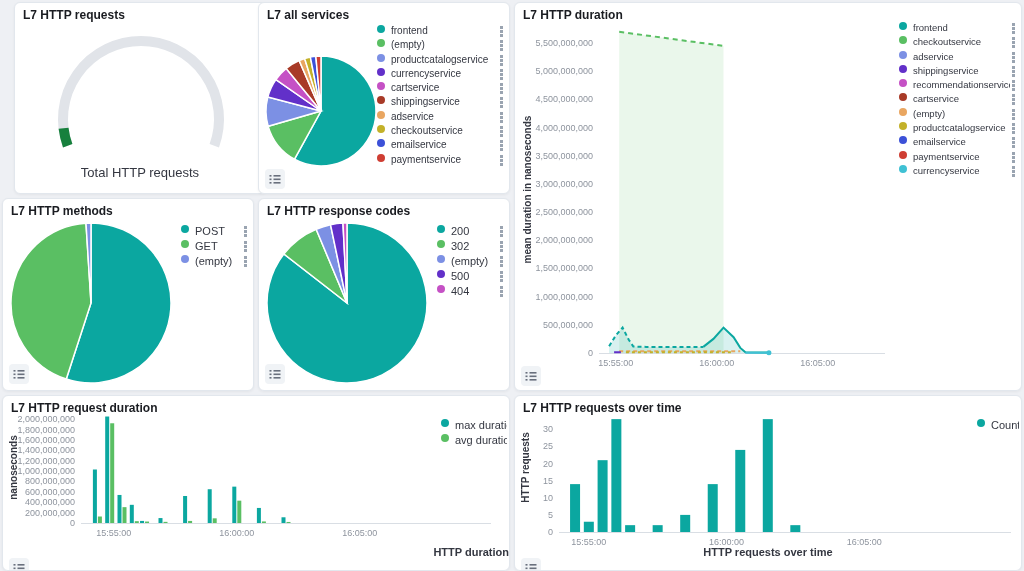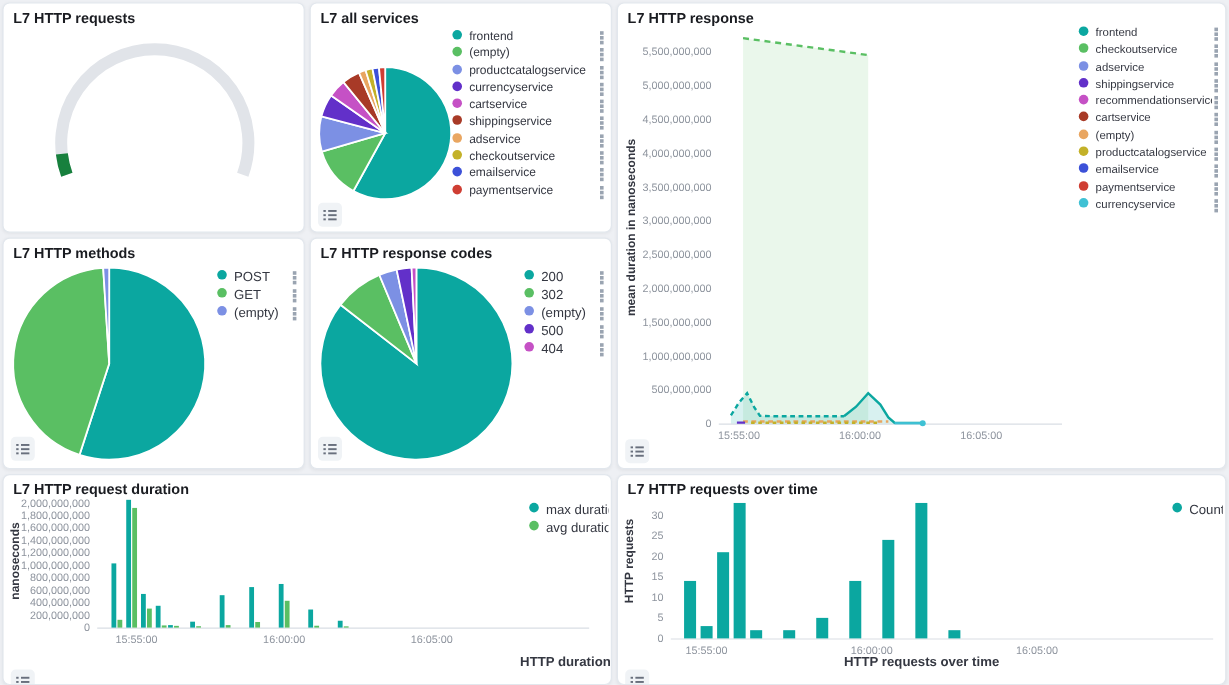--- a/index.html
+++ b/index.html
@@ -1,20 +1,20 @@
 <!DOCTYPE html>
 <html><head>
 <meta charset="utf-8">
 <style>
   html,body{margin:0;padding:0;}
   body{width:1024px;height:571px;overflow:hidden;background:#eef0f4;
        font-family:"Liberation Sans",sans-serif;position:relative;}
   .panel{position:absolute;background:#fff;border:1px solid #e2e7ed;border-radius:6px;
          box-shadow:0 1px 3px rgba(0,0,0,.05);overflow:hidden;box-sizing:border-box;}
-  #panelA{left:2px;top:2px;width:252px;height:192px;}
+  #panelA{left:14px;top:2px;width:252px;height:192px;}
   #panelB{left:258px;top:2px;width:252px;height:192px;}
   #panelC{left:514px;top:2px;width:508px;height:389px;}
   #panelD{left:2px;top:198px;width:252px;height:193px;}
   #panelE{left:258px;top:198px;width:252px;height:193px;}
   #panelF{left:2px;top:395px;width:508px;height:176px;}
   #panelG{left:514px;top:395px;width:508px;height:176px;}
   .ptitle{position:absolute;top:5px;left:8px;font-size:12px;font-weight:bold;color:#1a1c21;z-index:3;}
   svg.cv{position:absolute;left:0;top:0;z-index:1;}
   .legend{position:absolute;z-index:2;}
   .lrow{display:flex;align-items:flex-start;}
@@ -34,20 +34,21 @@
 <body>
 
 <div class="panel" id="panelA">
   <div class="ptitle">L7 HTTP requests</div>
   <div id="cv0">
       <svg width="252" height="192" class="cv">
         <path d="M 52.70397557869914 142.67757117940215 A 78 78 0 1 1 199.29602442130084 142.67757117940215" fill="none" stroke="#e1e4e9" stroke-width="10"></path>
         <path d="M 52.70397557869914 142.67757117940215 A 78 78 0 0 1 48.548690367690114 125.23550952790711" fill="none" stroke="#17803d" stroke-width="10"></path>
       </svg>
     </div>
+  <div class="glab" style="top:162px;">Total HTTP requests</div>
 </div>
 
 <div class="panel" id="panelB">
   <div class="ptitle">L7 all services</div>
   <div id="cv1">
       <svg width="252" height="192" class="cv">
         <path d="M 62 108 L 62 53 A 55 55 0 1 1 35.50354792440565 156.1968674024125 Z" fill="#0ba7a0" stroke="#ffffff" stroke-width="1.5"></path>
         <path d="M 62 108 L 35.50354792440565 156.1968674024125 A 55 55 0 0 1 9.183847287768138 123.34451083215762 Z" fill="#5abf63" stroke="#ffffff" stroke-width="1.5"></path>
         <path d="M 62 108 L 9.183847287768138 123.34451083215762 A 55 55 0 0 1 8.814918173066076 93.98761008741397 Z" fill="#7c90e4" stroke="#ffffff" stroke-width="1.5"></path>
         <path d="M 62 108 L 8.814918173066076 93.98761008741397 A 55 55 0 0 1 16.902633987100124 76.5162330922975 Z" fill="#6230c9" stroke="#ffffff" stroke-width="1.5"></path>
@@ -157,21 +158,21 @@
         <rect x="4.5" y="2" width="7" height="1.6" fill="#69707d"></rect>
         <rect x="0.5" y="5.5" width="2" height="1.6" fill="#69707d"></rect>
         <rect x="4.5" y="5.5" width="7" height="1.6" fill="#69707d"></rect>
         <rect x="0.5" y="9" width="2" height="1.6" fill="#69707d"></rect>
         <rect x="4.5" y="9" width="7" height="1.6" fill="#69707d"></rect>
       </svg>
     </button>
 </div>
 
 <div class="panel" id="panelC">
-  <div class="ptitle">L7 HTTP response</div>
+  <div class="ptitle">L7 HTTP duration</div>
   <div id="cv2">
       <svg width="508" height="389" class="cv">
         <text x="78" y="353" text-anchor="end" font-size="9" fill="#8e949e">0</text>
         <text x="78" y="324.82608695652175" text-anchor="end" font-size="9" fill="#8e949e">500,000,000</text>
         <text x="78" y="296.6521739130435" text-anchor="end" font-size="9" fill="#8e949e">1,000,000,000</text>
         <text x="78" y="268.47826086956525" text-anchor="end" font-size="9" fill="#8e949e">1,500,000,000</text>
         <text x="78" y="240.30434782608694" text-anchor="end" font-size="9" fill="#8e949e">2,000,000,000</text>
         <text x="78" y="212.1304347826087" text-anchor="end" font-size="9" fill="#8e949e">2,500,000,000</text>
         <text x="78" y="183.95652173913044" text-anchor="end" font-size="9" fill="#8e949e">3,000,000,000</text>
         <text x="78" y="155.78260869565216" text-anchor="end" font-size="9" fill="#8e949e">3,500,000,000</text>

